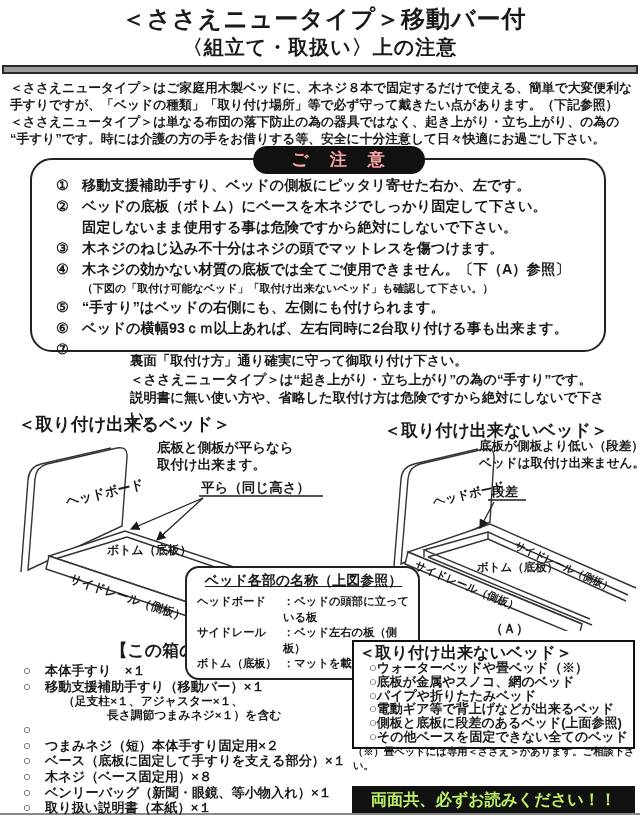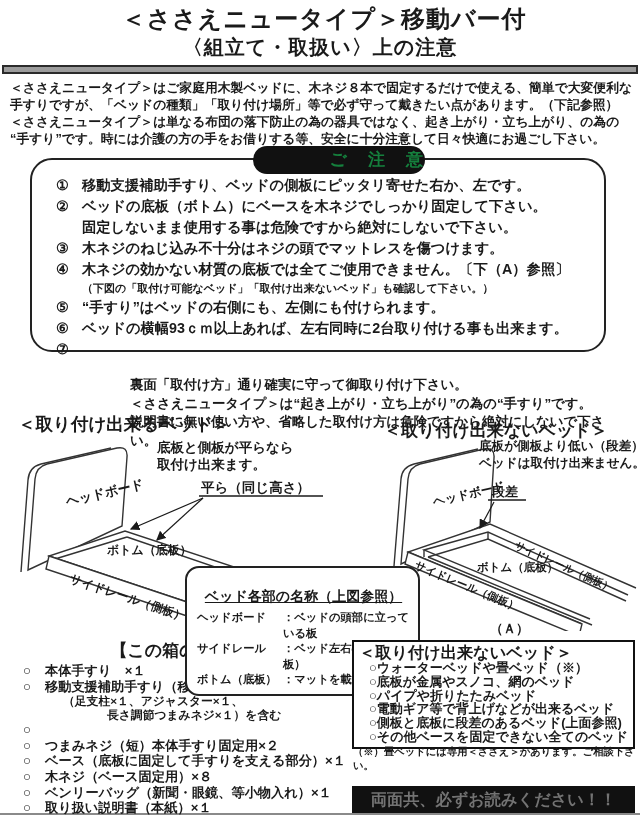--- a/index.html
+++ b/index.html
@@ -11,56 +11,56 @@
   
   .title{top:3px;left:4px;width:640px;text-align:center;font-size:24px;font-weight:700;letter-spacing:1px;}
   .subtitle{top:34px;left:0;width:640px;text-align:center;font-size:20px;font-weight:700;letter-spacing:1px;}
   .ridge{top:65px;left:2px;width:632px;height:5px;background:#9c9c9c;border:2px solid #2b2b2b;}
   
   .intro{top:79px;left:10px;width:624px;font-size:12.8px;line-height:17px;font-weight:600;}
   
   .noticebox{top:158px;left:30px;width:576px;height:194px;border:2px solid #222;border-radius:22px;
     padding:15px 14px 0 24px;box-sizing:border-box;}
   .badge{top:146px;left:253px;width:172px;height:28px;background:#111;border-radius:14px;
-    color:#15803d;font-size:17px;font-weight:700;text-align:right;line-height:28px;letter-spacing:2px;z-index:3;}
+    color:#fca5a5;font-size:17px;font-weight:700;text-align:center;line-height:28px;letter-spacing:2px;z-index:3;}
   .n-item{display:flex;font-size:14.3px;line-height:21px;font-weight:600;}
   .n-item .num{width:26px;flex:none;}
   .n-cont{margin-left:26px;font-size:14.3px;line-height:21px;font-weight:600;}
   .n-note{margin-left:26px;font-size:11px;line-height:17px;font-weight:600;}
   
-  .mid{top:376px;left:130px;width:480px;font-size:13.4px;line-height:18.5px;font-weight:600;}
+  .mid{top:352px;left:130px;width:480px;font-size:13.4px;line-height:18.5px;font-weight:600;}
   
   .head-ok{top:412px;left:18px;font-size:17.5px;font-weight:700;}
   .head-ng{top:419px;left:384px;font-size:17px;font-weight:700;}
   svg text{font-family:"Liberation Sans",sans-serif;fill:#1a1a1a;}
   .svg-ok{top:436px;left:5px;z-index:1;}
   .svg-ng{top:436px;left:382px;z-index:1;}
   
   .callout{top:566px;left:185px;width:235px;border:2px solid #222;border-radius:14px;background:#fff;
-    z-index:4;padding:20px 8px 6px 10px;box-sizing:border-box;}
+    z-index:4;padding:4px 8px 6px 10px;box-sizing:border-box;}
   .callout .c-title{font-size:14px;font-weight:700;text-align:center;text-decoration:underline;margin-bottom:4px;}
   .c-row{display:flex;font-size:11.3px;font-weight:600;line-height:15.5px;}
   .c-row .term{width:86px;flex:none;}
   .ref-a{top:620px;left:490px;font-size:13px;font-weight:700;z-index:4;}
   
   .contents{top:641px;left:15px;width:345px;z-index:2;}
   .contents .k-title{font-size:17px;font-weight:700;text-align:center;line-height:19px;margin-bottom:3px;}
   .k-row{display:flex;font-size:13.2px;font-weight:600;line-height:15.6px;}
   .k-row .bullet{width:30px;flex:none;padding-left:8px;box-sizing:border-box;}
   .k-sub{font-size:11.8px;font-weight:600;line-height:14px;}
   .k-sub.s1{margin-left:48px;}
   .k-sub.s2{margin-left:92px;}
   
   .ngbox{top:640px;left:352px;width:283px;border:2.5px solid #111;background:#fff;z-index:4;
     padding:1px 4px 3px 5px;box-sizing:border-box;}
   .ngbox .g-title{font-size:16.2px;font-weight:700;line-height:18px;}
   .g-item{font-size:13px;font-weight:700;line-height:13.8px;padding-left:10px;}
   .ng-foot{top:745px;left:353px;width:284px;font-size:10.3px;font-weight:600;z-index:4;}
   
-  .banner{top:786px;left:352px;width:283px;height:27px;background:#111;color:#737373;
+  .banner{top:786px;left:352px;width:283px;height:27px;background:#111;color:#bef264;
     font-size:16.2px;font-weight:700;text-align:center;line-height:27px;z-index:4;}
   .bottomrule{top:813px;left:0;width:640px;height:2px;background:#8a8a8a;}
 </style>
 </head>
 <body>
 
 <div class="abs title">＜ささえニュータイプ＞移動バー付</div>
 <div class="abs subtitle">〈組立て・取扱い〉上の注意</div>
 <div class="abs ridge"></div>
 

